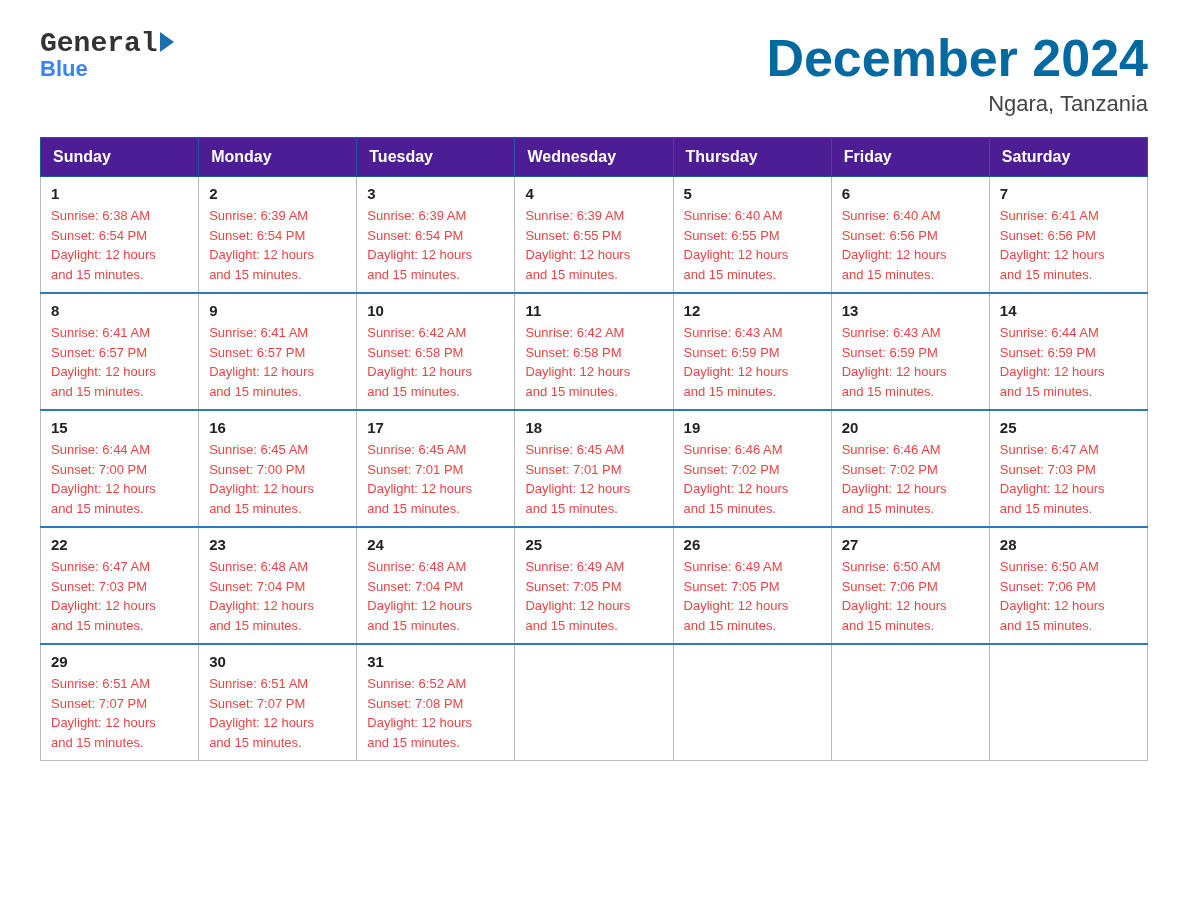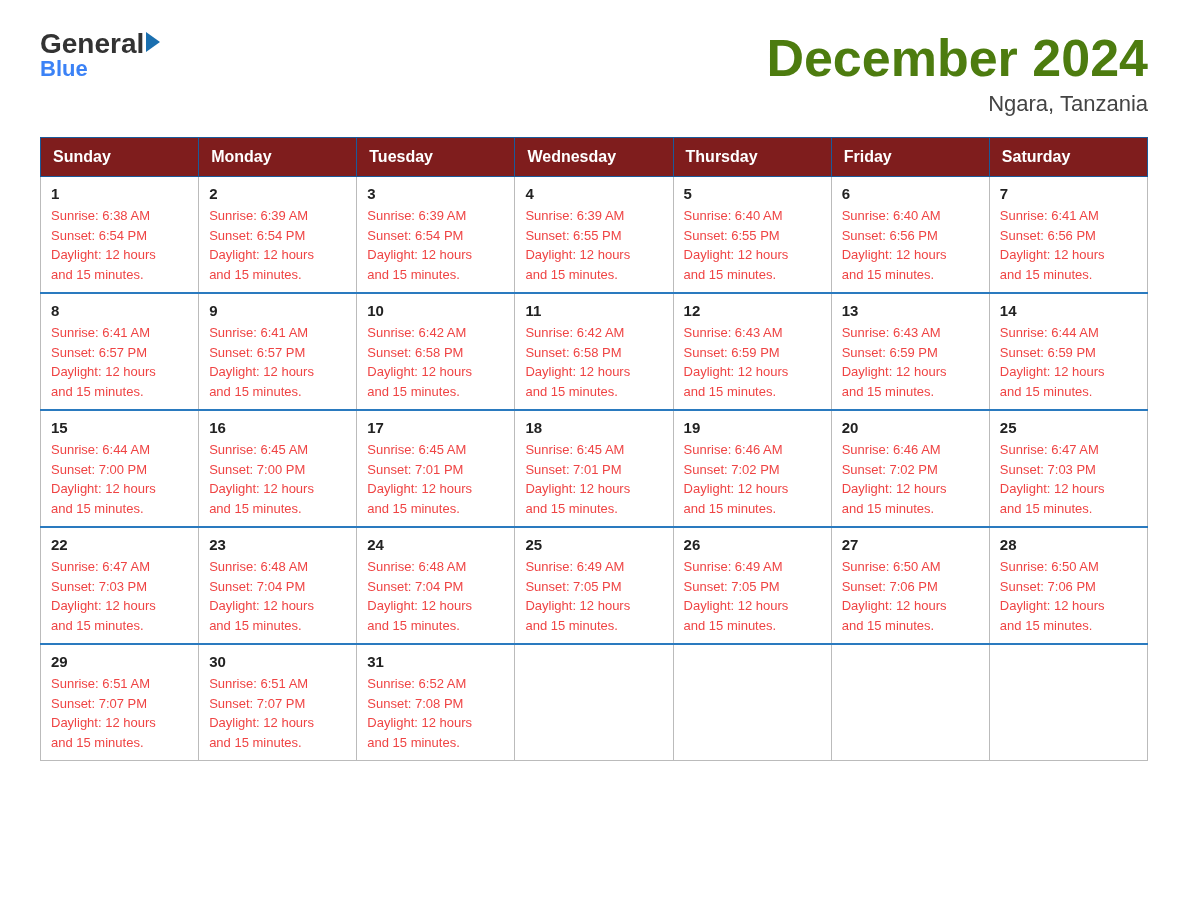--- a/index.html
+++ b/index.html
@@ -39,36 +39,36 @@
       color: #3b82f6;
       font-size: 22px;
       font-weight: bold;
     }
     .title-area {
       text-align: right;
     }
     .month-title {
       font-size: 52px;
       font-weight: bold;
-      color: #4d7c0f;
+      color: #0369a1;
       line-height: 1.1;
     }
     .location {
       font-size: 22px;
       color: #444;
       margin-top: 4px;
       text-align: right;
     }
     .calendar {
       width: 100%;
       border-collapse: collapse;
       border: 1px solid #999;
     }
     .calendar th {
-      background-color: #7f1d1d;
+      background-color: #4c1d95;
       color: #fff;
       font-size: 16px;
       font-weight: bold;
       padding: 10px 12px;
       text-align: left;
       border: 1px solid #1a5a9a;
     }
     .calendar td {
       vertical-align: top;
       padding: 8px 10px;
@@ -96,21 +96,21 @@
     .row-border-top td {
       border-top: 2px solid #2a7abf;
     }
   </style>
 </head>
 <body>
 
 <div class="header">
   <div class="logo">
     <div style="line-height:1;">
-      <div style="display:flex; align-items:center;">
+      <div style="display:flex; align-items:center;font-family:Liberation Mono, monospace;">
         <span class="logo-text">General</span>
         <div class="logo-arrow"></div>
       </div>
       <div class="logo-subtext">Blue</div>
     </div>
   </div>
   <div class="title-area">
     <div class="month-title">December 2024</div>
     <div class="location">Ngara, Tanzania</div>
   </div>

